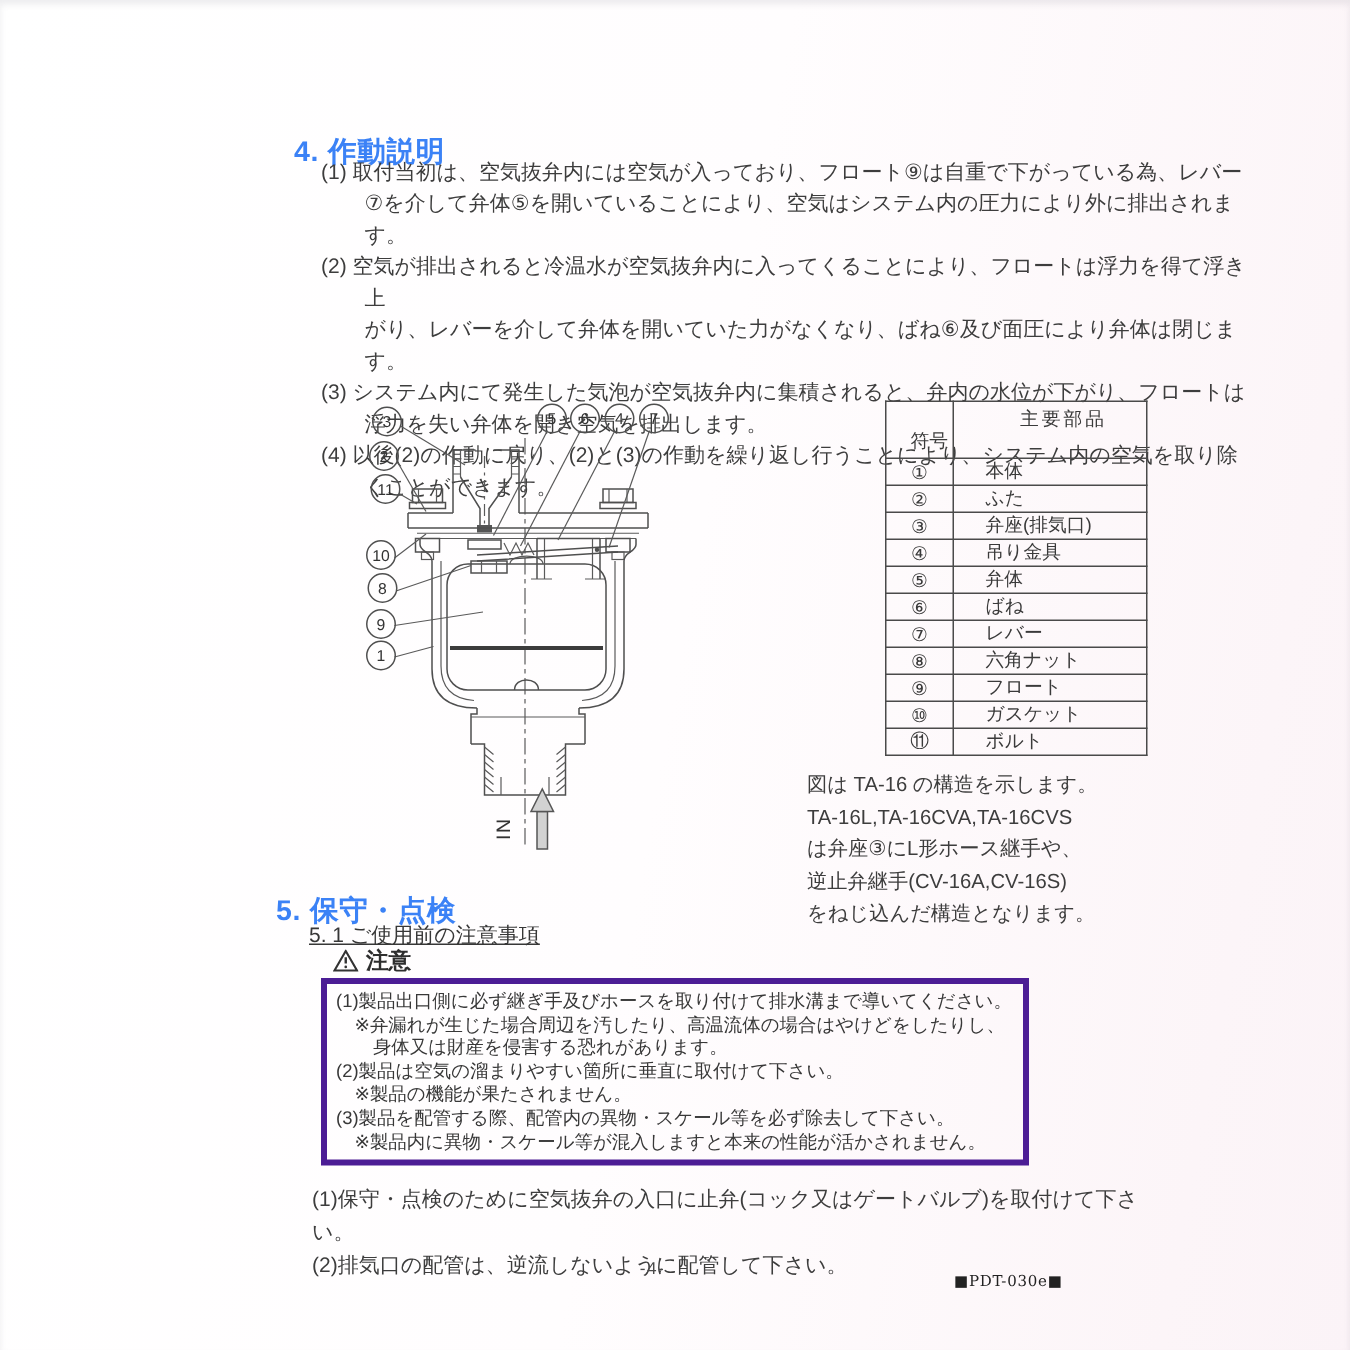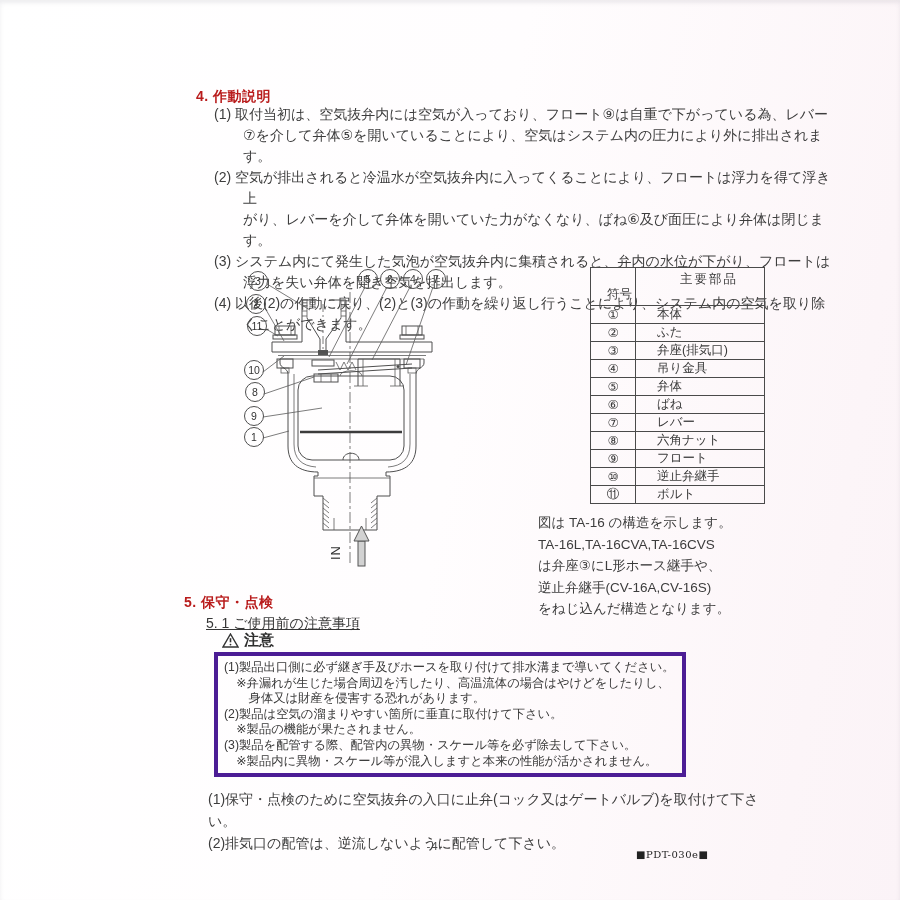--- a/index.html
+++ b/index.html
@@ -4,21 +4,21 @@
 <style>
   html,body{margin:0;padding:0;}
   body{
     width:900px;height:900px;position:relative;overflow:hidden;
     background:linear-gradient(100deg,#ffffff 0%,#fffdfe 50%,#fcf5f8 88%,#fbf3f7 100%);
     font-family:"Liberation Sans","DejaVu Sans",sans-serif;
     color:#3d3d3d;
     box-shadow:inset 0 3px 4px rgba(110,110,125,0.12);
   }
   .abs{position:absolute;}
-  .h1{font-size:14px;font-weight:bold;letter-spacing:0.5px;color:#b91c1c;}
+  .h1{font-size:19px;font-weight:bold;letter-spacing:0.5px;color:#3b82f6;}
   .paras{left:214px;top:104px;width:630px;font-size:14px;line-height:21px;}
   .para{white-space:pre-line;padding-left:29px;text-indent:-29px;}
   
   table.parts{border-collapse:collapse;font-size:12.5px;color:#3a3a3a;}
   table.parts td,table.parts th{border:1px solid #4a4a4a;padding:0 3px;font-weight:normal;}
   table.parts .c-sym{width:37px;text-align:center;}
   table.parts .c-name{width:104px;text-align:left;padding-left:21px;}
   table.parts tr{height:17px;}
   table.parts tr.hdr{height:38px;}
   table.parts tr.hdr .c-sym{vertical-align:bottom;text-align:right;padding-left:4px;padding-bottom:2px;}
@@ -231,21 +231,21 @@
   <tr>
         <td class="c-sym">⑧</td>
         <td class="c-name">六角ナット</td>
       </tr>
   <tr>
         <td class="c-sym">⑨</td>
         <td class="c-name">フロート</td>
       </tr>
   <tr>
         <td class="c-sym">⑩</td>
-        <td class="c-name">逆止弁継手</td>
+        <td class="c-name">ガスケット</td>
       </tr>
   <tr>
         <td class="c-sym">⑪</td>
         <td class="c-name">ボルト</td>
       </tr>
 </tbody>
   </table>
 
 <div class="abs modelnote">図は TA-16 の構造を示します。
 TA-16L,TA-16CVA,TA-16CVS

